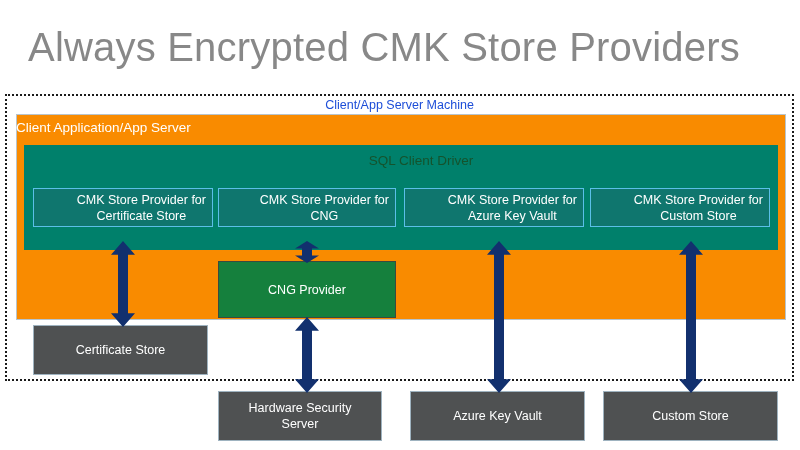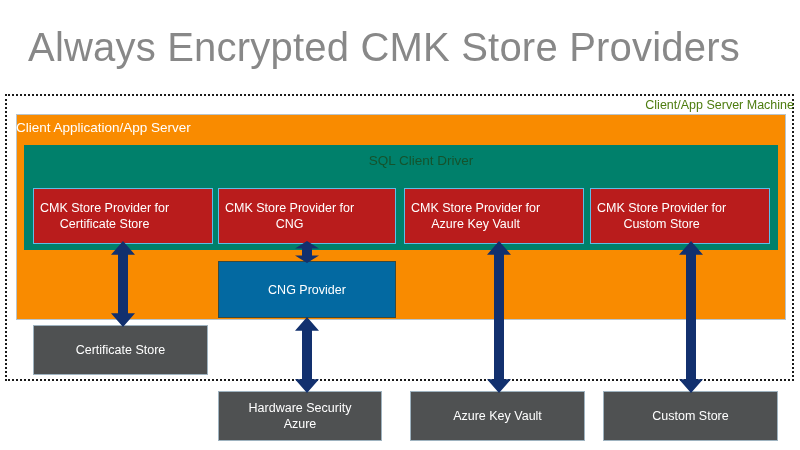--- a/index.html
+++ b/index.html
@@ -46,23 +46,23 @@
     width: 789px;
     height: 287px;
     border: 2px dotted #1a1a1a;
     background: transparent;
   }
   #machine-label {
     left: 5px;
     top: 97px;
     width: 789px;
     height: 16px;
-    text-align: right;
-    font-size: 12.5px;
-    color: #4d7c0f;
+    text-align: center;
+    font-size: 12.5px;
+    color: #1d4ed8;
     line-height: 16px;
   }
 
   
   #client-app-box {
     left: 16px;
     top: 114px;
     width: 770px;
     height: 206px;
     background: #f98b00;
@@ -93,44 +93,44 @@
     height: 22px;
     text-align: center;
     line-height: 22px;
     font-size: 13.5px;
     color: #14532d;
   }
 
   
   .provider-box {
     top: 188px;
-    height: 56px;
-    background: #b91c1c;
+    height: 39px;
+    background: #0f766e;
     border: 1px solid #5bbfe8;
     display: flex;
     align-items: center;
-    justify-content: flex-start;
+    justify-content: flex-end;
     text-align: center;
     color: #ffffff;
     font-size: 12.5px;
     line-height: 16px;
     padding: 0 6px;
   }
   #provider-cert  { left: 33px;  width: 180px; }
   #provider-cng   { left: 218px; width: 178px; }
   #provider-akv   { left: 404px; width: 180px; }
   #provider-custom{ left: 590px; width: 180px; }
 
   
   #cng-provider-box {
     left: 218px;
     top: 261px;
     width: 178px;
     height: 57px;
-    background: #0369a1;
+    background: #15803d;
     border: 1px solid #3a4a3f;
     display: flex;
     flex-direction: column;
     align-items: center;
     justify-content: center;
     color: #ffffff;
     font-size: 12.5px;
     line-height: 16px;
   }
 
@@ -212,21 +212,21 @@
     <span>CNG Provider</span>
   </div>
 
   <div class="abs store-box" id="store-cert">
     <span>Certificate Store</span>
   </div>
 
   <div class="abs store-box" id="store-hsm">
     <span>
       <span>Hardware Security</span><br>
-      <span>Azure</span>
+      <span>Server</span>
     </span>
   </div>
 
   <div class="abs store-box" id="store-akv">
     <span>Azure Key Vault</span>
   </div>
 
   <div class="abs store-box" id="store-custom">
     <span>Custom Store</span>
   </div>

